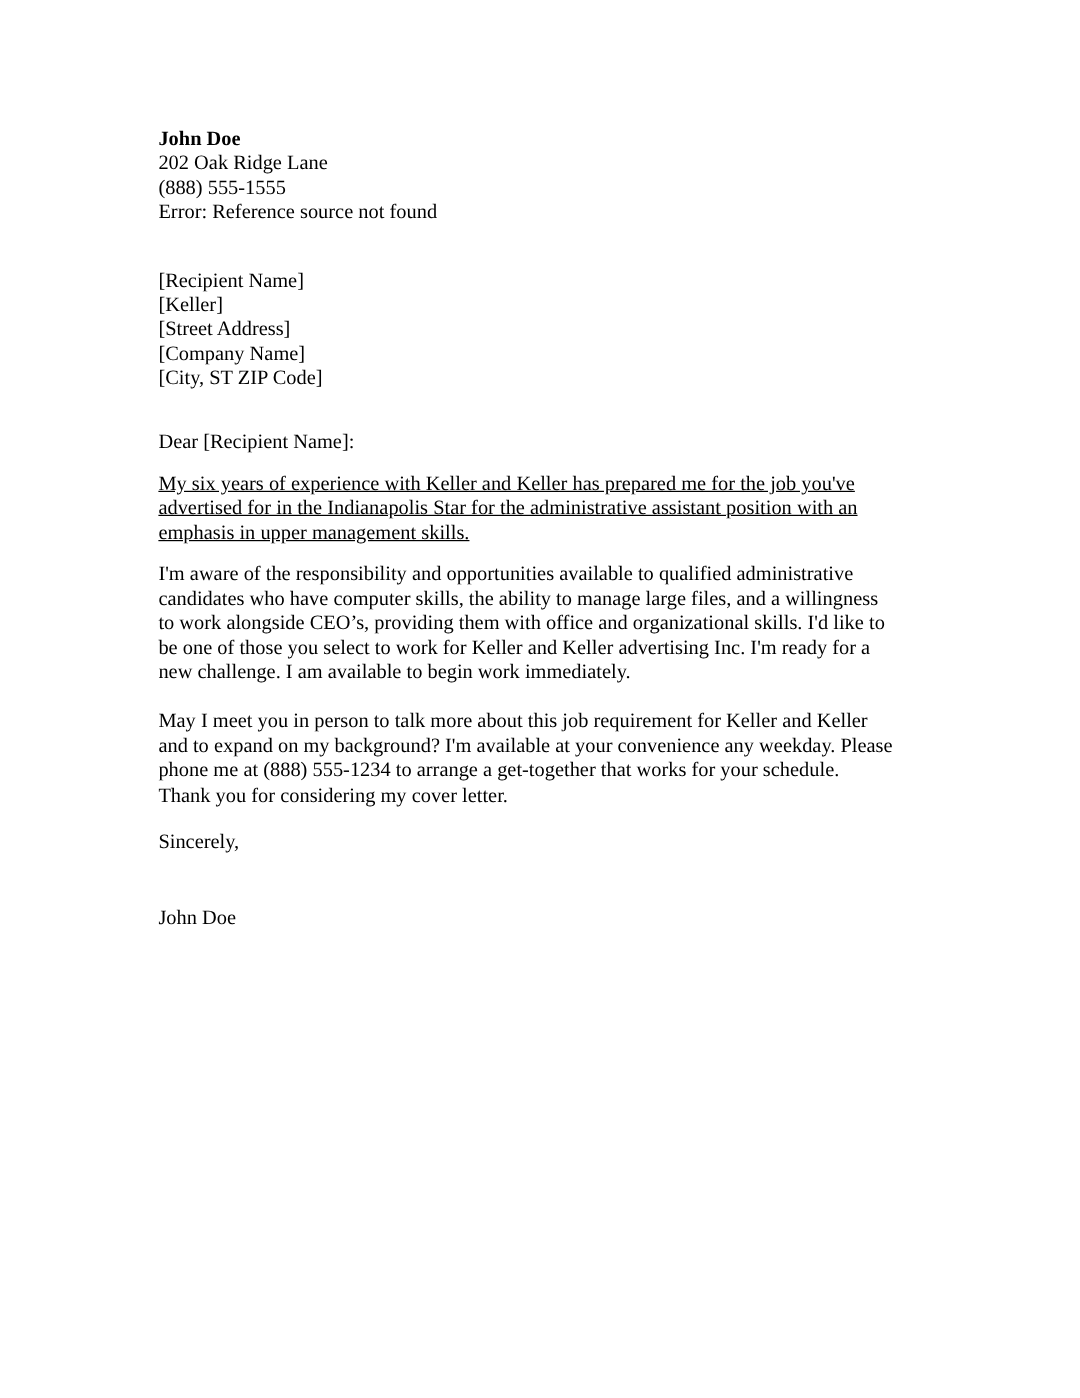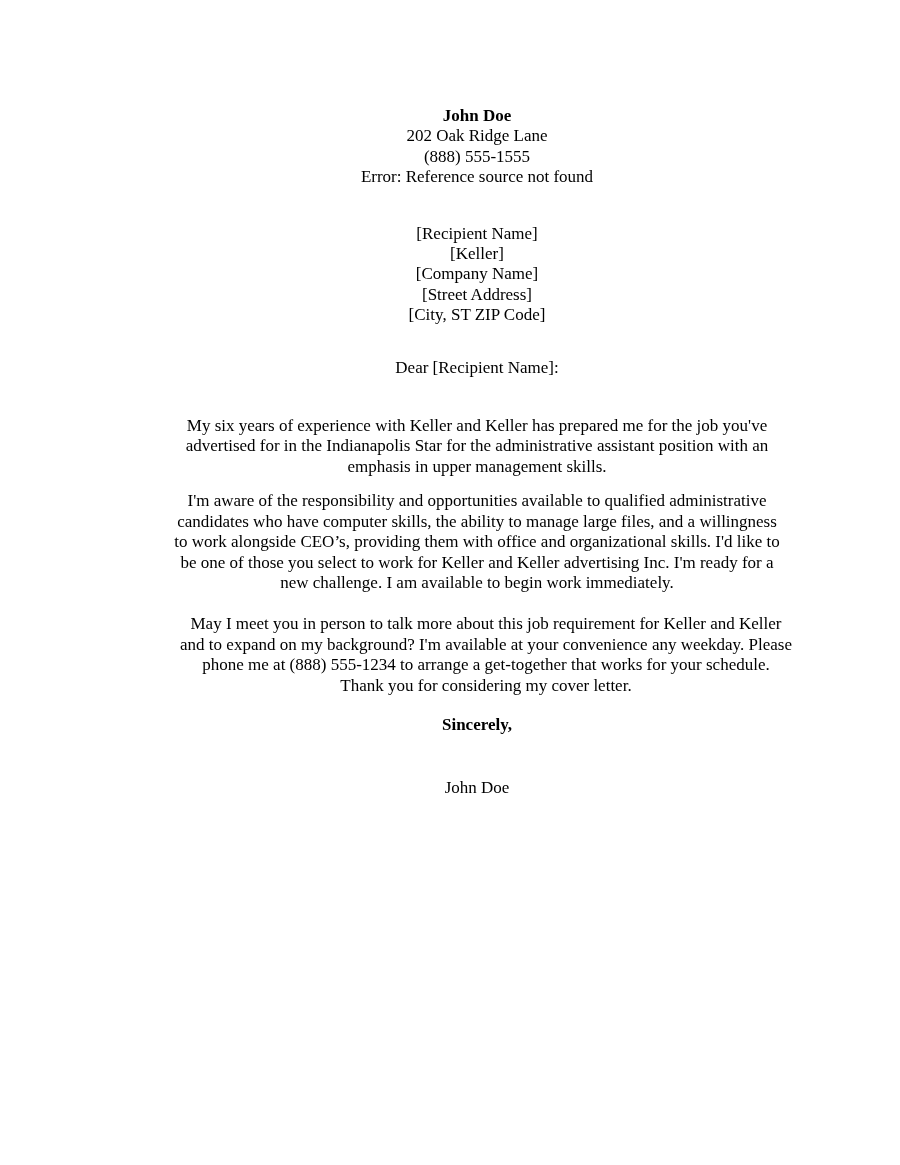--- a/index.html
+++ b/index.html
@@ -24,58 +24,57 @@
     top: 106px;
     width: 690px;
     font-family: "Liberation Serif", "DejaVu Serif", serif;
     font-size: 17px;
     line-height: 20.4px;
     color: #000000;
   }
   .block {
     margin: 0;
     padding: 0;
-    text-align: center;
   }
   .line {
     white-space: pre;
   }
   .para {
     white-space: pre-line;
   }
   .bold {
     font-weight: bold;
   }
   .recipient   { margin-top: 36px; }
   .salutation  { margin-top: 32px; }
-  .para1       { margin-top: 38px; }
+  .para1       { margin-top: 15px; text-decoration: underline; }
   .para2       { margin-top: 14px; }
-  .para3       { margin-top: 21px; margin-left: 18px; }
-  .valediction { margin-top: 19px; font-weight: bold; }
+  .para3       { margin-top: 21px; }
+  .valediction { margin-top: 19px; }
   .signature   { margin-top: 43px; }
   .enclosure   { margin-top: 21px; }
 </style>
 </head>
 <body>
 
 <div class="page">
   <div class="letter">
 
     <div class="block sender">
       <div class="line bold">John Doe</div>
       <div class="line">202 Oak Ridge Lane</div>
       <div class="line">(888) 555-1555</div>
       <div class="line">Error: Reference source not found</div>
     </div>
 
     <div class="block recipient">
       <div class="line">[Recipient Name]</div>
       <div class="line">[Keller]</div>
+      <div class="line">[Street Address]</div>
       <div class="line">[Company Name]</div>
-      <div class="line">[Street Address]</div>
       <div class="line">[City, ST ZIP Code]</div>
     </div>
 
     <div class="block salutation line">Dear [Recipient Name]:</div>
 
     <p class="block para para1">My six years of experience with Keller and Keller has prepared me for the job you've
 advertised for in the Indianapolis Star for the administrative assistant position with an
 emphasis in upper management skills.</p>
 
     <p class="block para para2">I'm aware of the responsibility and opportunities available to qualified administrative

